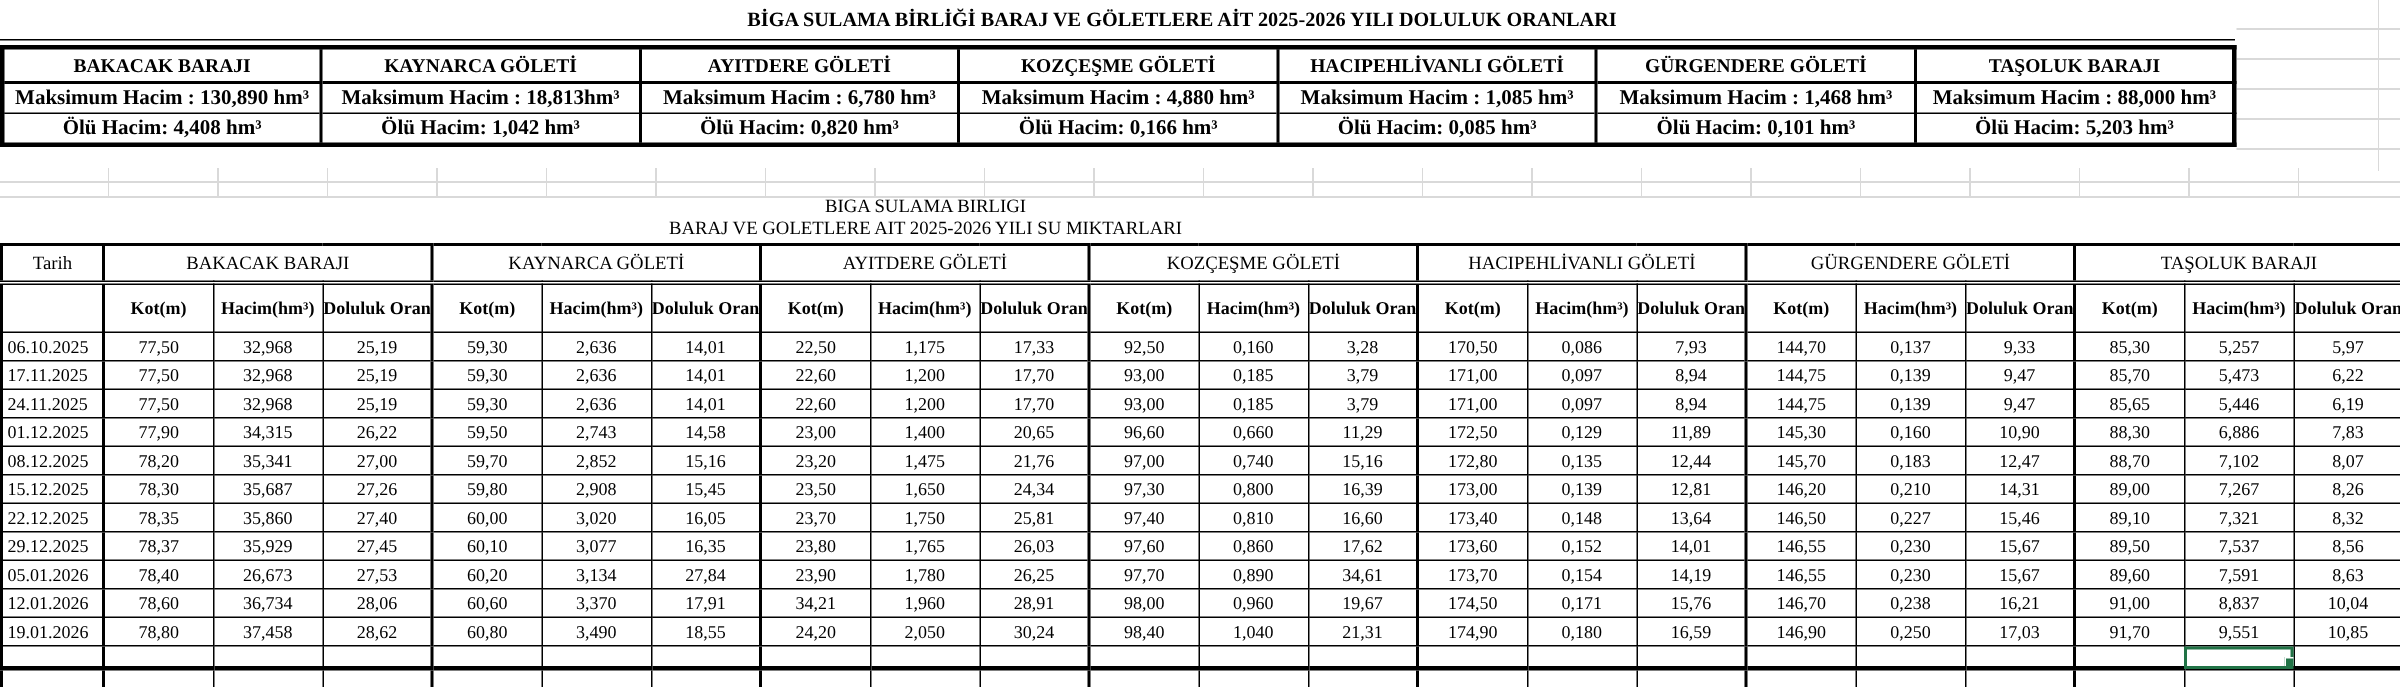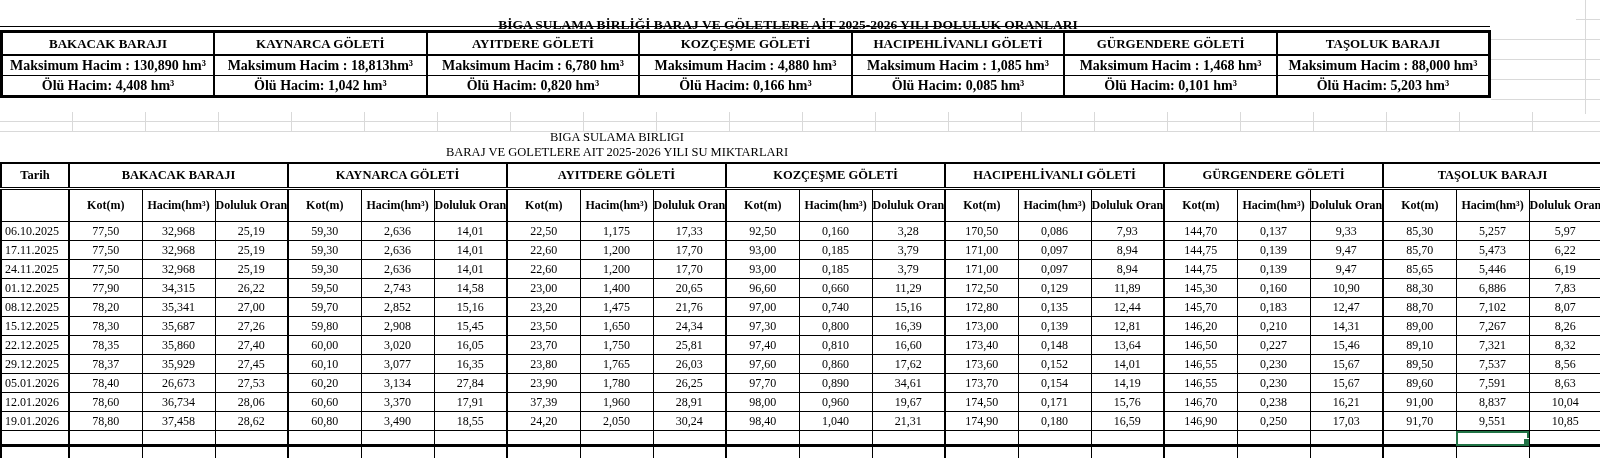--- a/index.html
+++ b/index.html
@@ -16,21 +16,21 @@
       linear-gradient(to right, transparent 0 94px, #d9d9d9 94px 95px, transparent 95px);
   }
   .grid-band{
     position:absolute; left:0; top:112px; width:1600px; height:20px;
     background-image:
       repeating-linear-gradient(to right, transparent 0 72px, #d9d9d9 72px 73px),
       linear-gradient(to bottom, transparent 0 9px, #d9d9d9 9px 10px, transparent 10px 19px, #d9d9d9 19px 20px);
   }
   
   .title1{
-    position:absolute; left:0; top:12px; width:1576px; height:14px;
+    position:absolute; left:0; top:0; width:1576px; height:14px;
     text-align:center; font-weight:bold; font-size:13.5px; line-height:25px;
     background:#fff; white-space:nowrap;
   }
   .title1-border{position:absolute; left:0; top:26px; width:1490px; height:1px; background:#000;}
   
   .t1{
     position:absolute; left:0; top:30px; width:1491px;
     border-collapse:collapse; table-layout:fixed; background:#fff;
     border:3px solid #000;
   }
@@ -50,21 +50,21 @@
     position:absolute; left:0; top:162px; width:1601px;
     border-collapse:collapse; table-layout:fixed; background:#fff;
     border:2px solid #000;
   }
   .t2 th,.t2 td{
     border:1px solid #000; padding:0; text-align:center;
     white-space:nowrap; overflow:hidden;
   }
   .t2 .gs{border-left:2px solid #000;}
   .t2 .tarih{border-right:2px solid #000;}
-  .t2 tr.hdr1 th{font-size:12.5px; font-weight:bold; height:23px; border-bottom:3px double #000; border-top:2px solid #000;text-align:center;}
+  .t2 tr.hdr1 th{font-size:12.5px; font-weight:normal; height:23px; border-bottom:3px double #000; border-top:2px solid #000;text-align:center;}
   .t2 tr.hdr2 th{font-size:12px; font-weight:bold; height:31px; line-height:13.5px;}
   .t2 tr.data td{font-size:12px; font-weight:normal; height:18px;}
   .t2 td.date{text-align:left; padding-left:3px;margin-top:42px;}
   .t2 tr.empty1 td{height:13px; border-bottom:3px solid #000;}
   .t2 tr.empty2 td{height:12px;}
   .t2 td.sel{outline:2px solid #217346; outline-offset:-2px; position:relative;}
   .t2 td.sel .handle{
     position:absolute; right:-1px; bottom:-1px; width:5px; height:5px;
     background:#217346; border:1px solid #fff;
   }
@@ -393,21 +393,21 @@
           <td>8,63</td>
         </tr>
         <tr class="data">
           <td class="date tarih">12.01.2026</td>
           <td class="gs">78,60</td>
           <td>36,734</td>
           <td>28,06</td>
           <td class="gs">60,60</td>
           <td>3,370</td>
           <td>17,91</td>
-          <td class="gs">37,39</td>
+          <td class="gs">34,21</td>
           <td>1,960</td>
           <td>28,91</td>
           <td class="gs">98,00</td>
           <td>0,960</td>
           <td>19,67</td>
           <td class="gs">174,50</td>
           <td>0,171</td>
           <td>15,76</td>
           <td class="gs">146,70</td>
           <td>0,238</td>

